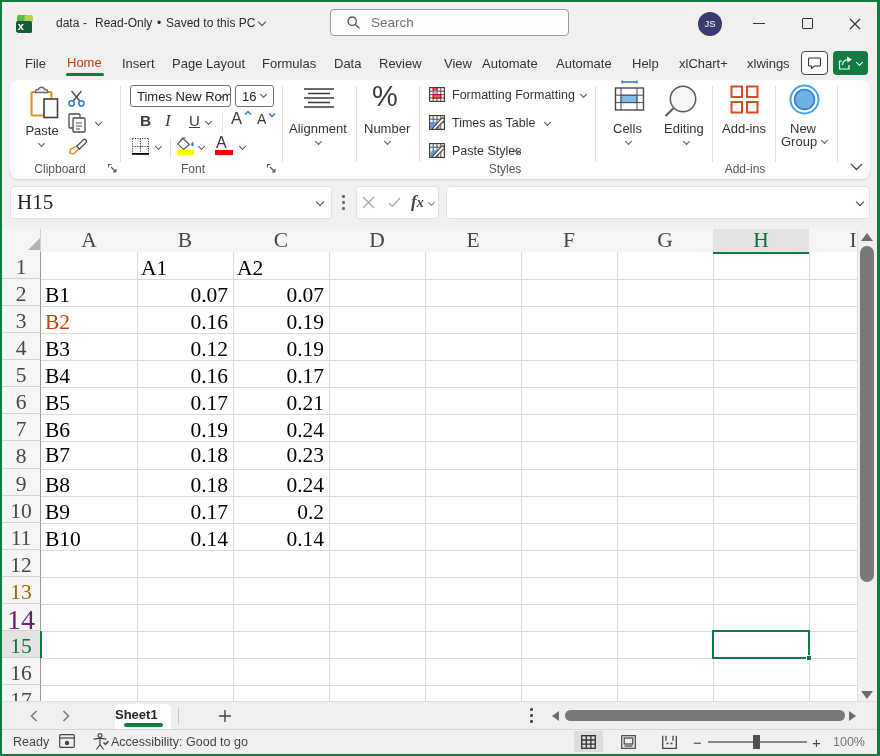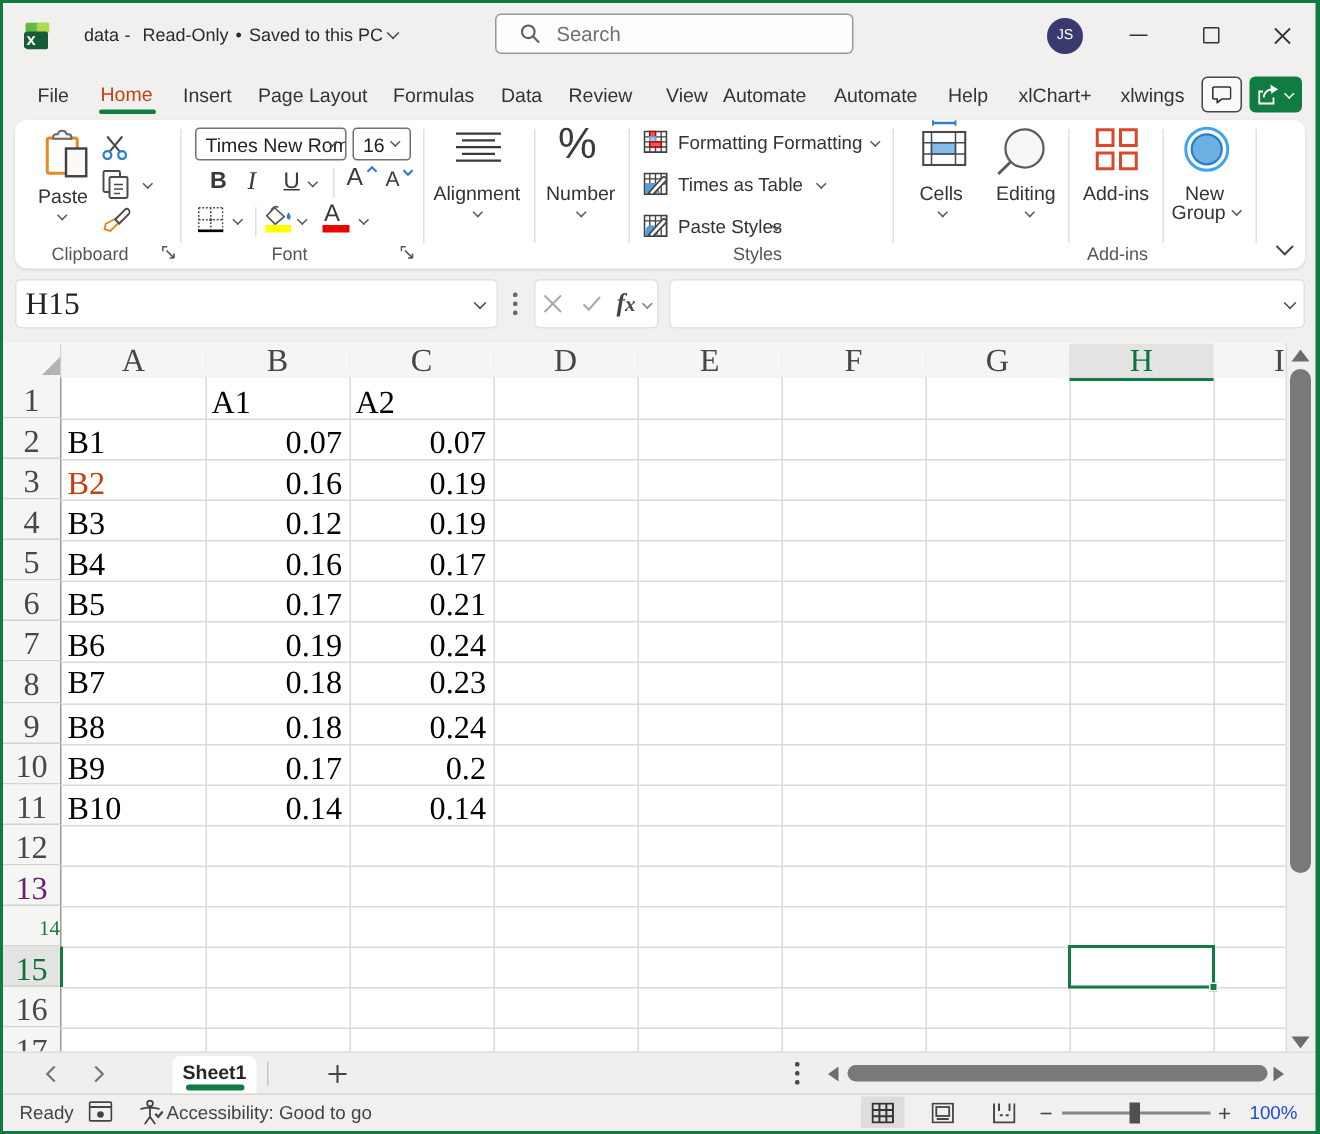--- a/index.html
+++ b/index.html
@@ -302,22 +302,22 @@
 <div class="abs serif" style="left:0;top:77px;width:39px;height:27px;background:#F5F5F4;border-right:1px solid #9d9b99;border-bottom:1px solid #D4D2D0;text-align:center;font-size:21.5px;color:#474747;line-height:31.5px;">3</div>
 <div class="abs serif" style="left:0;top:104px;width:39px;height:27px;background:#F5F5F4;border-right:1px solid #9d9b99;border-bottom:1px solid #D4D2D0;text-align:center;font-size:21.5px;color:#474747;line-height:31.5px;">4</div>
 <div class="abs serif" style="left:0;top:131px;width:39px;height:27px;background:#F5F5F4;border-right:1px solid #9d9b99;border-bottom:1px solid #D4D2D0;text-align:center;font-size:21.5px;color:#474747;line-height:31.5px;">5</div>
 <div class="abs serif" style="left:0;top:158px;width:39px;height:27px;background:#F5F5F4;border-right:1px solid #9d9b99;border-bottom:1px solid #D4D2D0;text-align:center;font-size:21.5px;color:#474747;line-height:31.5px;">6</div>
 <div class="abs serif" style="left:0;top:185px;width:39px;height:27px;background:#F5F5F4;border-right:1px solid #9d9b99;border-bottom:1px solid #D4D2D0;text-align:center;font-size:21.5px;color:#474747;line-height:31.5px;">7</div>
 <div class="abs serif" style="left:0;top:212px;width:39px;height:28px;background:#F5F5F4;border-right:1px solid #9d9b99;border-bottom:1px solid #D4D2D0;text-align:center;font-size:21.5px;color:#474747;line-height:31.5px;">8</div>
 <div class="abs serif" style="left:0;top:240px;width:39px;height:27px;background:#F5F5F4;border-right:1px solid #9d9b99;border-bottom:1px solid #D4D2D0;text-align:center;font-size:21.5px;color:#474747;line-height:31.5px;">9</div>
 <div class="abs serif" style="left:0;top:267px;width:39px;height:27px;background:#F5F5F4;border-right:1px solid #9d9b99;border-bottom:1px solid #D4D2D0;text-align:center;font-size:21.5px;color:#474747;line-height:31.5px;">10</div>
 <div class="abs serif" style="left:0;top:294px;width:39px;height:27px;background:#F5F5F4;border-right:1px solid #9d9b99;border-bottom:1px solid #D4D2D0;text-align:center;font-size:21.5px;color:#474747;line-height:31.5px;">11</div>
 <div class="abs serif" style="left:0;top:321px;width:39px;height:27px;background:#F5F5F4;border-right:1px solid #9d9b99;border-bottom:1px solid #D4D2D0;text-align:center;font-size:21.5px;color:#474747;line-height:31.5px;">12</div>
-<div class="abs serif" style="left:0;top:348px;width:39px;height:27px;background:#F5F5F4;border-right:1px solid #9d9b99;border-bottom:1px solid #D4D2D0;text-align:center;font-size:21.5px;color:#701a75;line-height:31.5px;">13</div>
-<div class="abs serif" style="left:0;top:375px;width:39px;height:27px;background:#F5F5F4;border-right:1px solid #9d9b99;border-bottom:1px solid #D4D2D0;text-align:right;font-size:14px;color:#15803d;line-height:31.5px;">14</div>
+<div class="abs serif" style="left:0;top:348px;width:39px;height:27px;background:#F5F5F4;border-right:1px solid #9d9b99;border-bottom:1px solid #D4D2D0;text-align:center;font-size:21.5px;color:#a16207;line-height:31.5px;">13</div>
+<div class="abs serif" style="left:0;top:375px;width:39px;height:27px;background:#F5F5F4;border-right:1px solid #9d9b99;border-bottom:1px solid #D4D2D0;text-align:center;font-size:28px;color:#701a75;line-height:31.5px;">14</div>
 <div class="abs serif" style="left:0;top:402px;width:39px;height:27px;background:#E3E3E2;border-right:1px solid #9d9b99;border-bottom:1px solid #D4D2D0;text-align:center;font-size:21.5px;color:#0E703C;line-height:31.5px;">15</div>
 <div class="abs serif" style="left:0;top:429px;width:39px;height:27px;background:#F5F5F4;border-right:1px solid #9d9b99;border-bottom:1px solid #D4D2D0;text-align:center;font-size:21.5px;color:#474747;line-height:31.5px;">16</div>
 <div class="abs serif" style="left:0;top:456px;width:39px;height:18px;background:#F5F5F4;border-right:1px solid #9d9b99;border-bottom:1px solid #D4D2D0;text-align:center;font-size:21.5px;color:#474747;line-height:31.5px;">17</div>
 <div class="abs" style="left:135px;top:23px;width:1px;height:451px;background:#DADADA;"></div>
 <div class="abs" style="left:231px;top:23px;width:1px;height:451px;background:#DADADA;"></div>
 <div class="abs" style="left:327px;top:23px;width:1px;height:451px;background:#DADADA;"></div>
 <div class="abs" style="left:423px;top:23px;width:1px;height:451px;background:#DADADA;"></div>
 <div class="abs" style="left:519px;top:23px;width:1px;height:451px;background:#DADADA;"></div>
 <div class="abs" style="left:615px;top:23px;width:1px;height:451px;background:#DADADA;"></div>
 <div class="abs" style="left:711px;top:23px;width:1px;height:451px;background:#DADADA;"></div>
@@ -381,21 +381,21 @@
 <div class="abs" style="left:861px;top:691px;width:0;height:0;border-left:6px solid transparent;border-right:6px solid transparent;border-top:8px solid #6E6C6A;"></div>
 
 <div class="abs" id="tabbar" style="left:2px;top:701px;width:875px;height:28px;background:#F1EFEE;border-top:1px solid #E0DEDC;"></div>
 <svg class="abs" style="left:30px;top:710px" width="8" height="12" viewBox="0 0 8 12">
     <path d="M6.5 1 L1.5 6 L6.5 11" fill="none" stroke="#767472" stroke-width="1.5"></path>
   </svg>
 <svg class="abs" style="left:62px;top:710px" width="8" height="12" viewBox="0 0 8 12">
     <path d="M1.5 1 L6.5 6 L1.5 11" fill="none" stroke="#767472" stroke-width="1.5"></path>
   </svg>
 <div class="abs" style="left:115px;top:704px;width:56px;height:25px;background:#fff;border-radius:5px 5px 0 0;"></div>
-<div class="abs" style="left:115px;top:707px;width:56px;text-align:center;font-size:13px;font-weight:bold;color:#262626;">Sheet1</div>
+<div class="abs" style="left:115px;top:707px;width:56px;text-align:left;font-size:13px;font-weight:bold;color:#262626;">Sheet1</div>
 <div class="abs" style="left:124px;top:723px;width:39px;height:4px;background:#107C41;border-radius:2px;"></div>
 <div class="abs" style="left:178px;top:708px;width:1px;height:16px;background:#C8C6C4;"></div>
 <svg class="abs" style="left:218px;top:709px" width="14" height="14" viewBox="0 0 14 14">
     <path d="M7 1 v12 M1 7 h12" stroke="#444" stroke-width="1.4"></path>
   </svg>
 <div class="abs" style="left:530px;top:708px;width:2.5px;height:2.5px;border-radius:50%;background:#4a4a4a;"></div>
 <div class="abs" style="left:530px;top:714px;width:2.5px;height:2.5px;border-radius:50%;background:#4a4a4a;"></div>
 <div class="abs" style="left:530px;top:720px;width:2.5px;height:2.5px;border-radius:50%;background:#4a4a4a;"></div>
 <div class="abs" style="left:552px;top:711px;width:0;height:0;border-top:5px solid transparent;border-bottom:5px solid transparent;border-right:7px solid #6E6C6A;"></div>
 <div class="abs" style="left:565px;top:710px;width:280px;height:11px;background:#7B7977;border-radius:5.5px;"></div>
@@ -425,18 +425,18 @@
   <path d="M3.5 11 h8" stroke="#444" stroke-width="1.2"></path>
 </svg>
 <svg class="abs" style="left:662px;top:735px" width="15" height="14" viewBox="0 0 15 14">
   <path d="M0.7 0.7 v12.6 h13.6 v-12.6" fill="none" stroke="#444" stroke-width="1.3"></path>
   <path d="M4 0.7 v5 M11 0.7 v5 M4.5 8.5 h2 M8.5 8.5 h2" stroke="#444" stroke-width="1.3"></path>
 </svg>
 <div class="abs" style="left:693px;top:734px;font-size:15px;color:#444;">−</div>
 <div class="abs" style="left:708px;top:741px;width:99px;height:1.5px;background:#8A8886;"></div>
 <div class="abs" style="left:753px;top:734.5px;width:7px;height:14px;background:#505050;"></div>
 <div class="abs" style="left:812px;top:734px;font-size:15px;color:#444;">+</div>
-<div class="abs" style="left:833px;top:735px;font-size:12.5px;color:#1d4ed8;">100%</div>
+<div class="abs" style="left:833px;top:735px;font-size:12.5px;color:#737373;">100%</div>
 
 <div class="abs" style="left:0;top:0;width:880px;height:2px;background:#0F7B40;"></div>
 <div class="abs" style="left:0;top:0;width:2px;height:756px;background:#0F7B40;"></div>
 <div class="abs" style="left:877px;top:0;width:3px;height:756px;background:#0F7B40;"></div>
 <div class="abs" style="left:0;top:754px;width:880px;height:2px;background:#0F7B40;"></div>
 
 </body></html>

